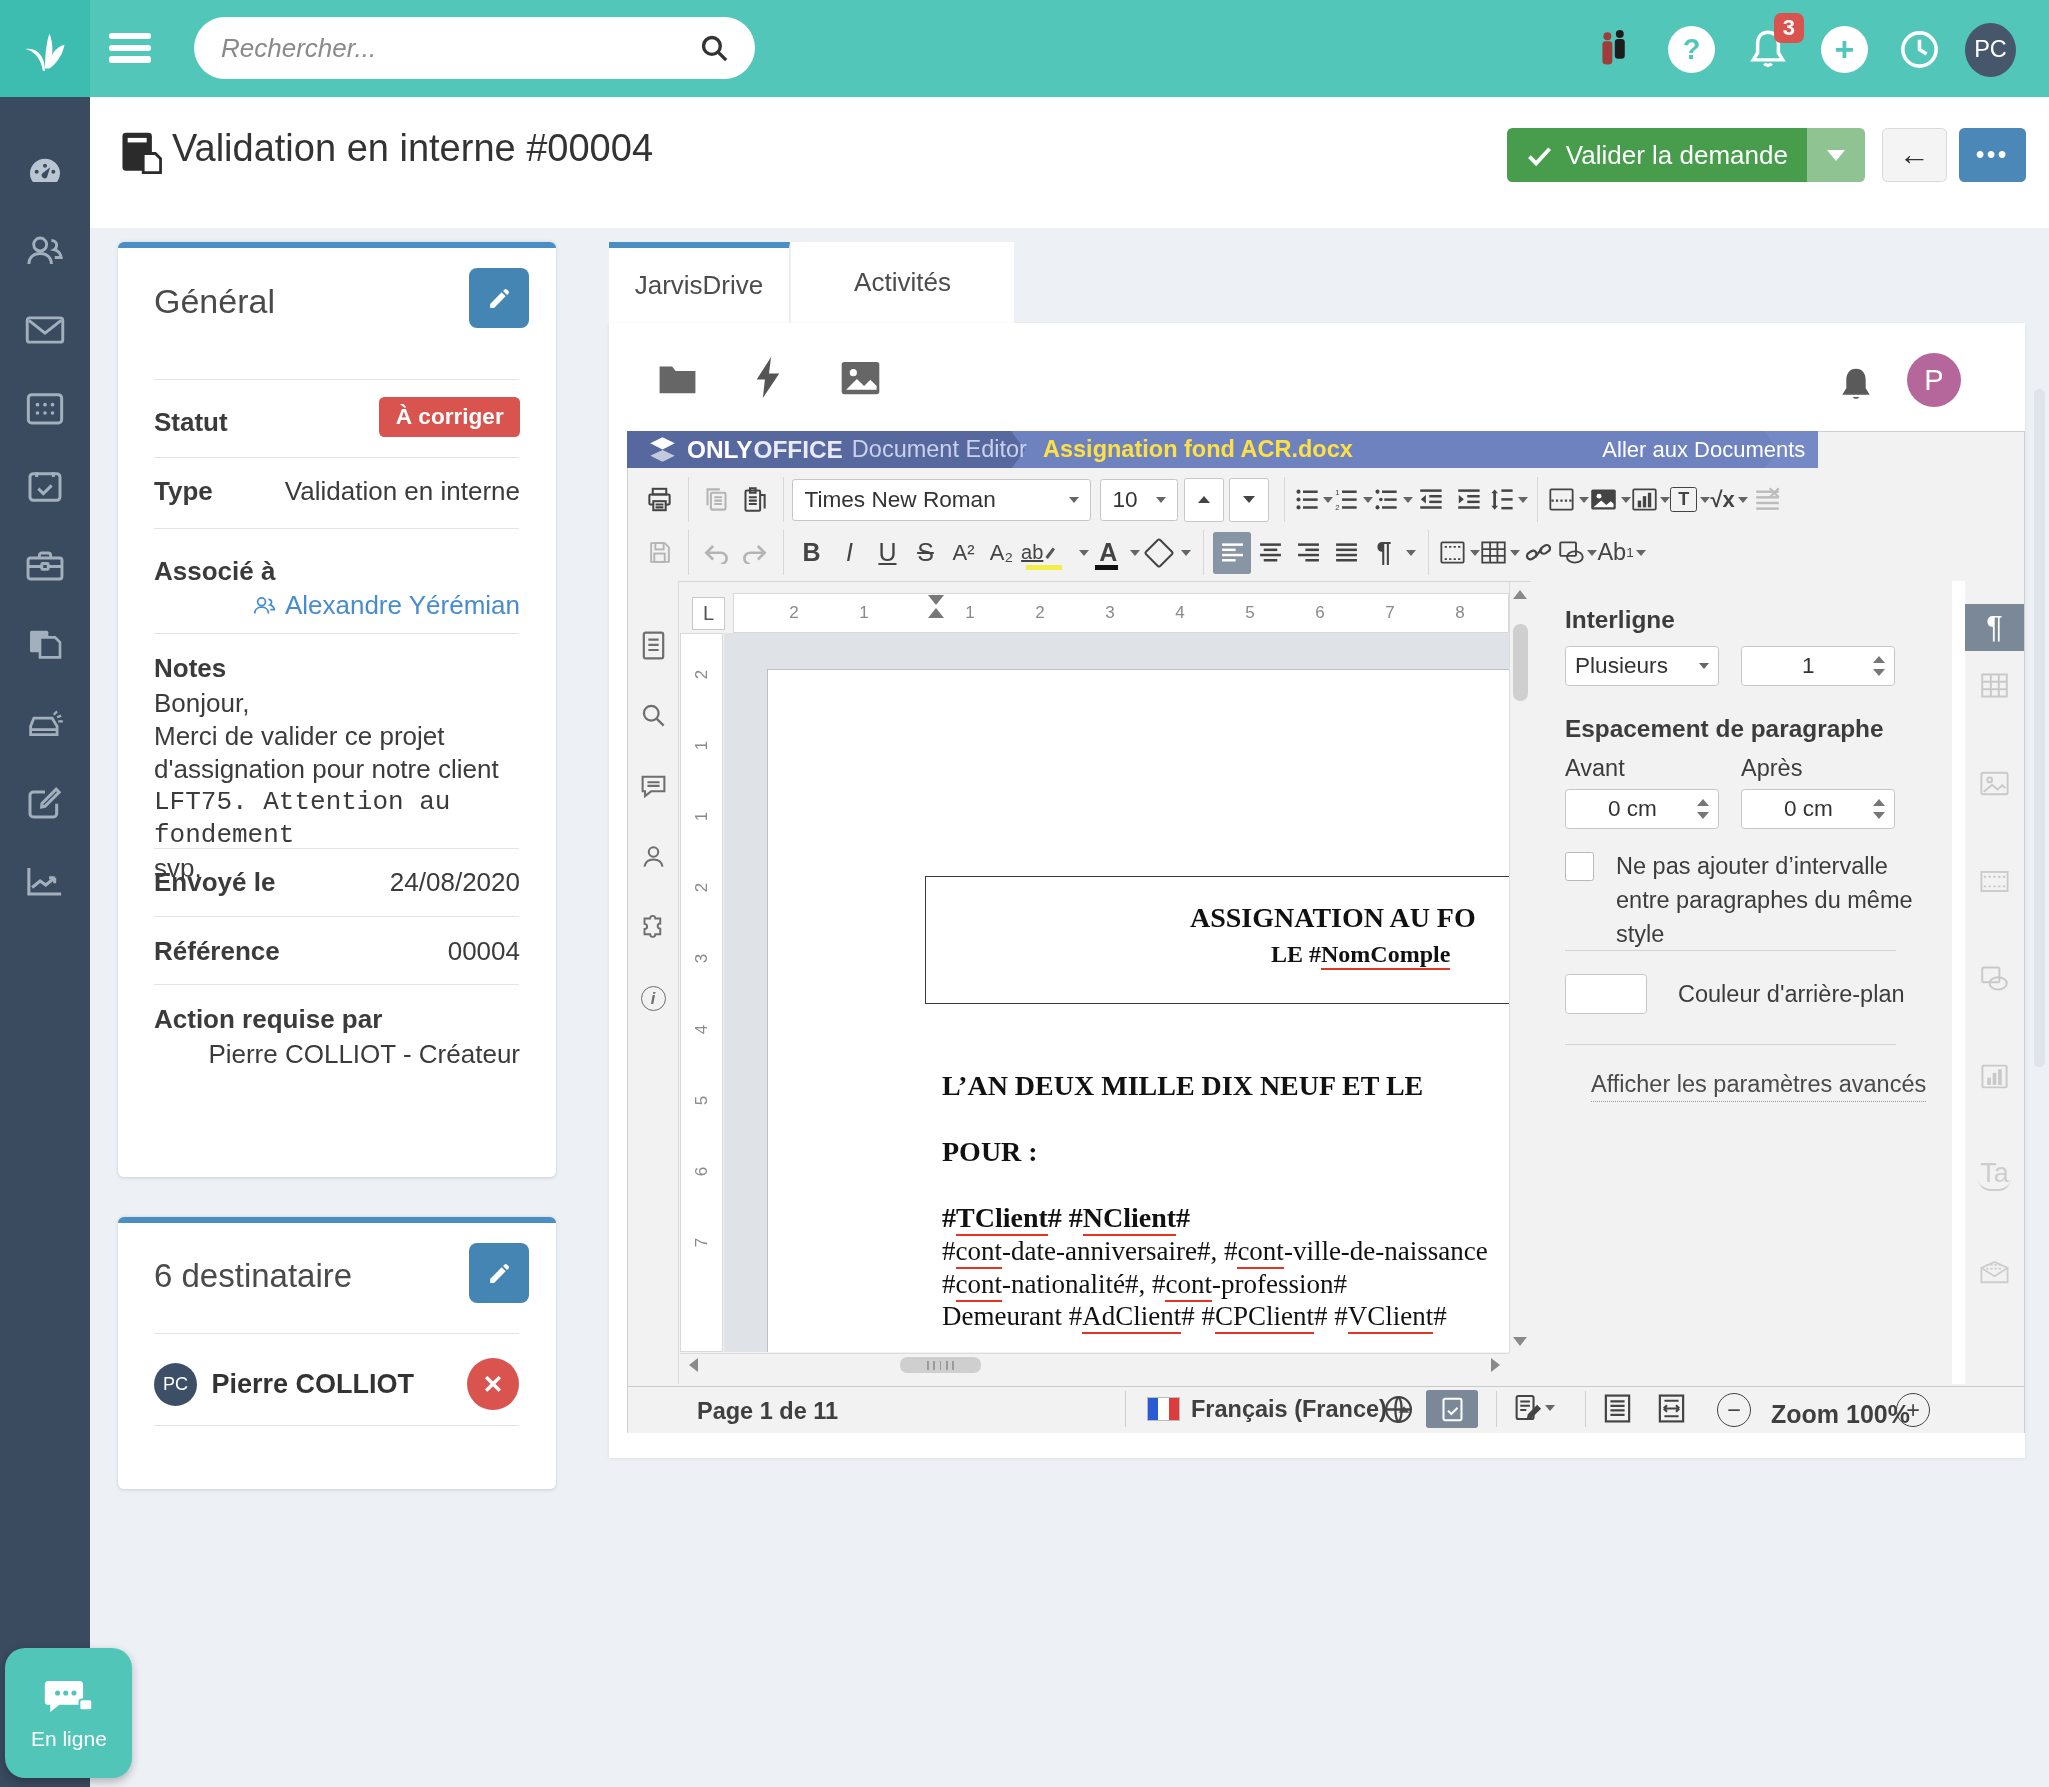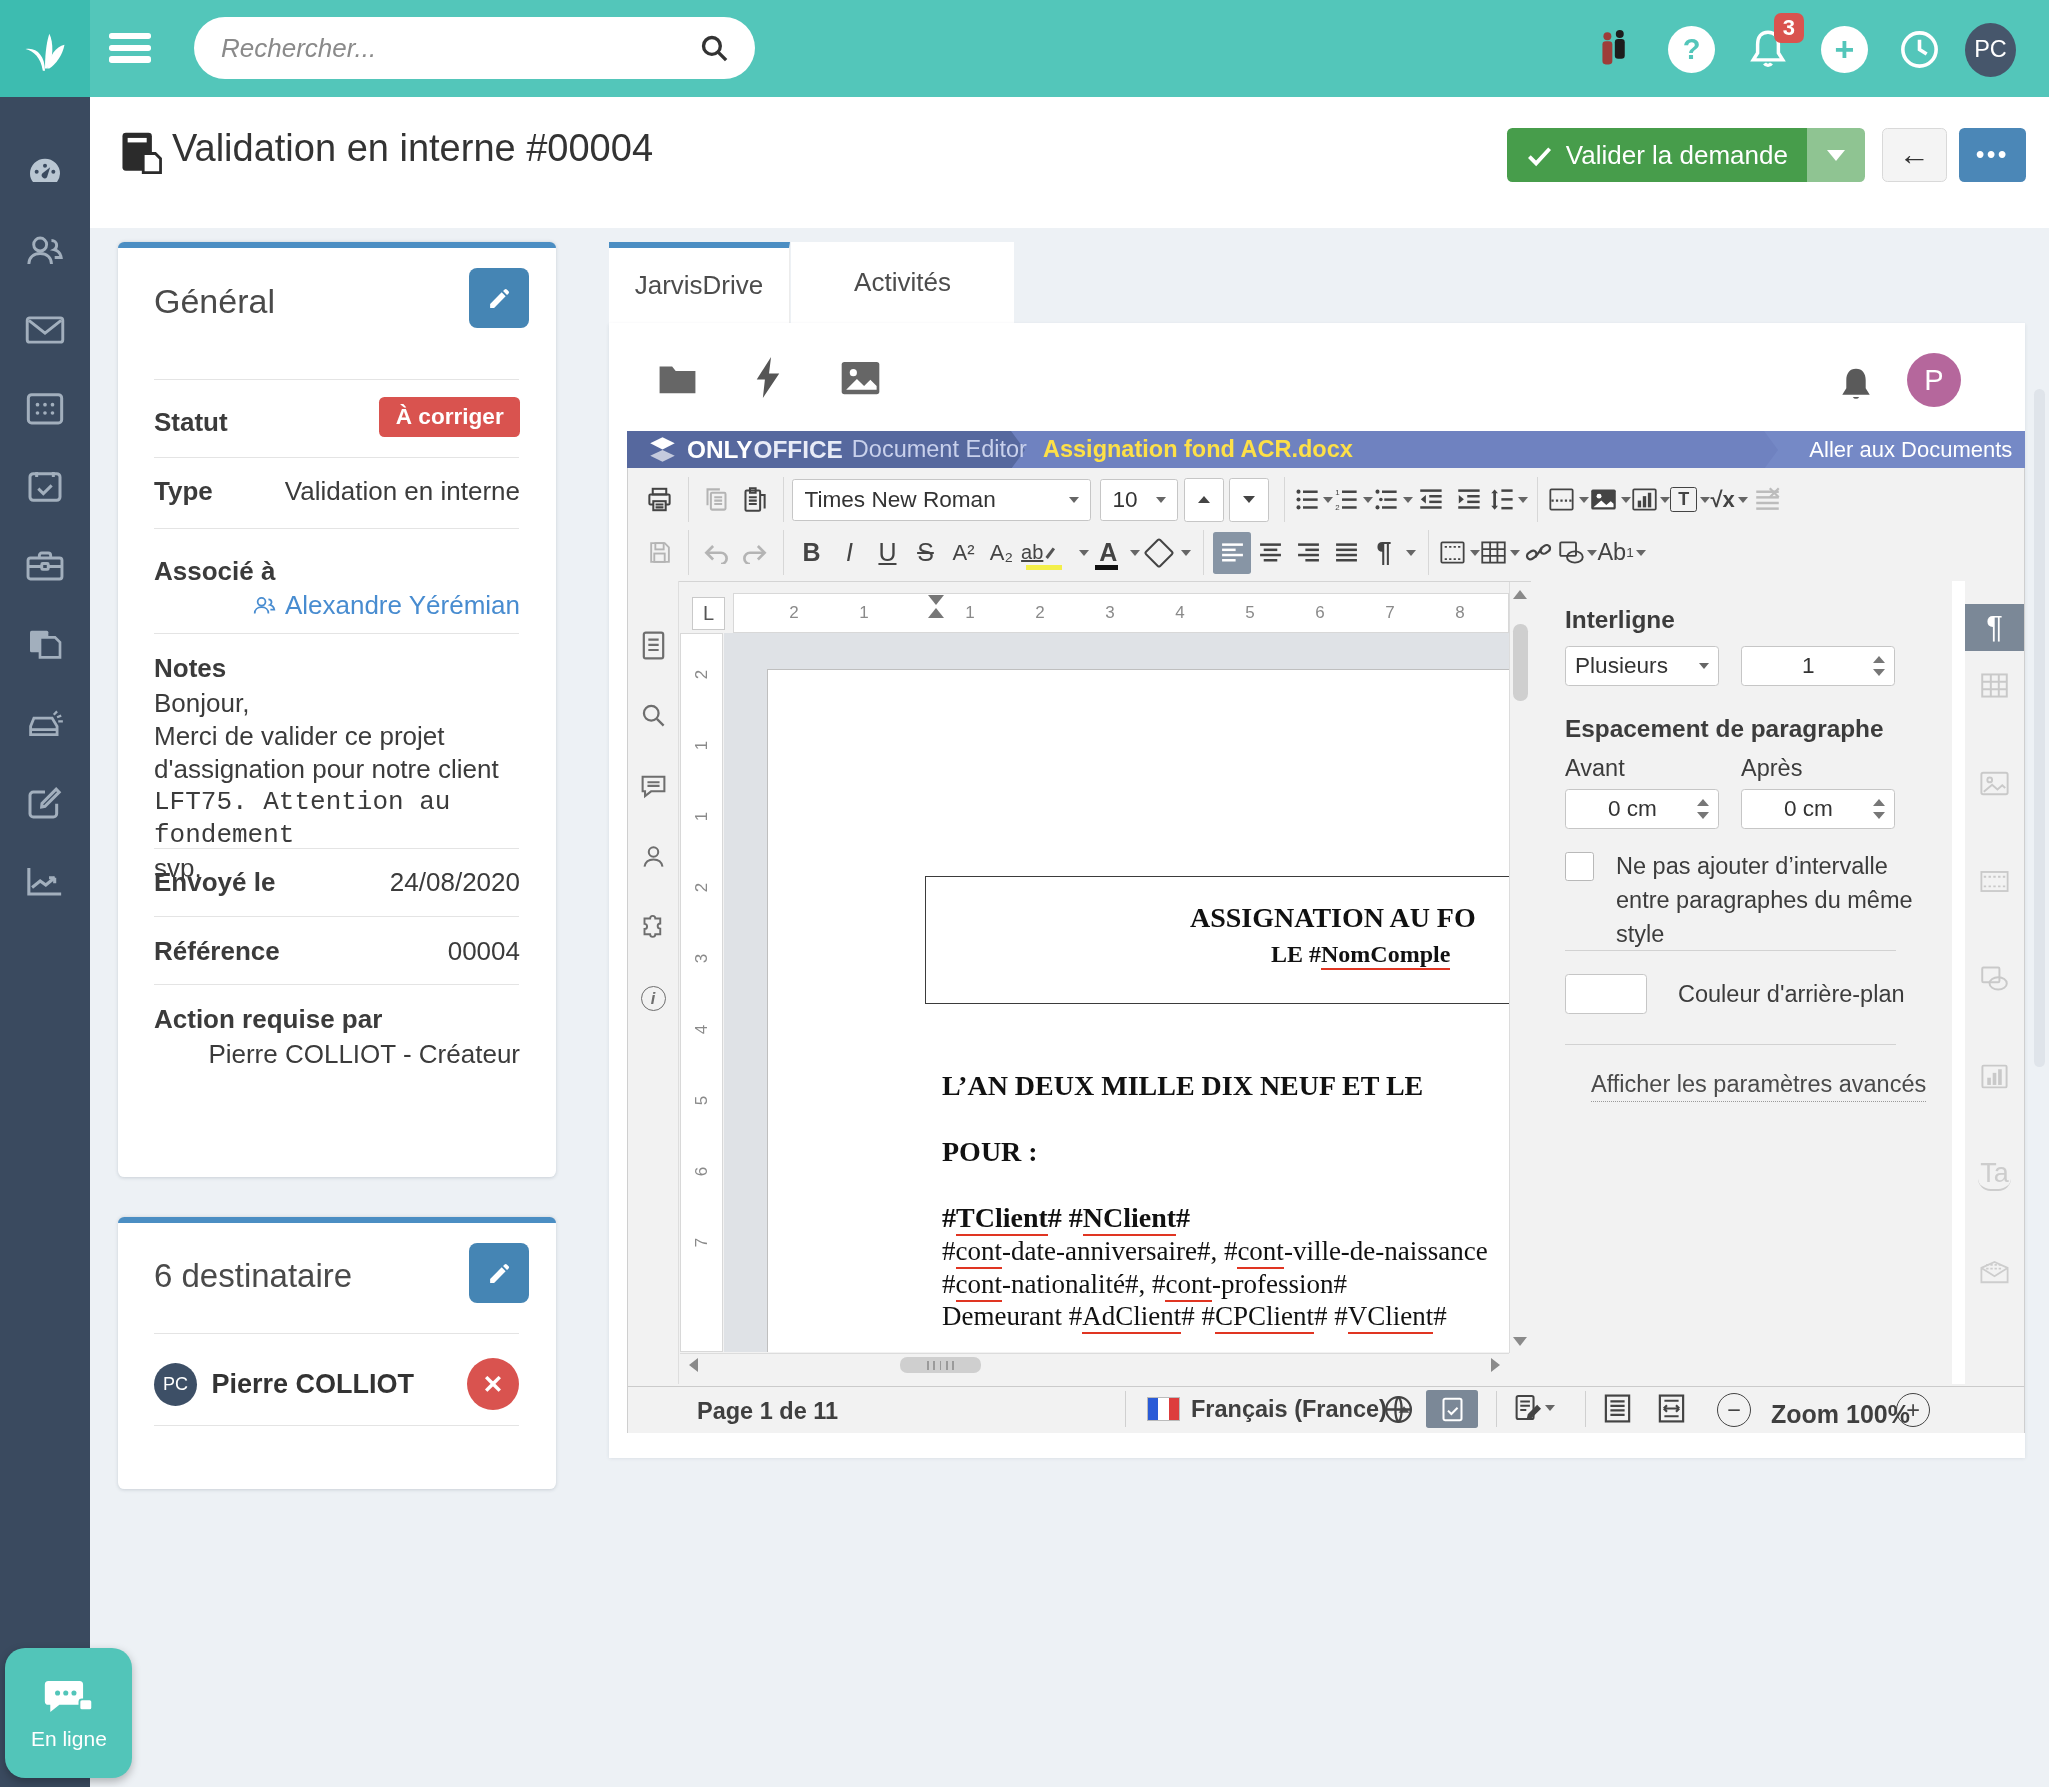--- a/index.html
+++ b/index.html
@@ -43,21 +43,21 @@
   .badge-red{background:#d9534f;color:#fff;font-weight:bold;font-size:22.6px;border-radius:5.4px;padding:7.2px 16.3px;}
   .linkblue{color:#488cd0;font-size:26px;}
   .xcirc{width:52px;height:52px;border-radius:50%;background:#d9534f;display:flex;align-items:center;justify-content:center;cursor:pointer;}
   .pc-av{width:43px;height:43px;border-radius:50%;background:#3d4f66;color:#fff;font-size:18px;display:flex;align-items:center;justify-content:center;}
   
   .tab{position:absolute;top:242px;height:81px;background:#fff;display:flex;align-items:center;justify-content:center;font-size:26px;color:#4c4c4c;cursor:pointer;box-sizing:border-box;}
   .tab.active{border-top:6.3px solid #4b8ec3;}
   .panel{left:609px;top:323px;width:1416px;height:1135px;background:#fff;box-shadow:0 0.9px 3.6px rgba(40,60,80,.10);}
   
   .oo{left:627px;top:431px;width:1398px;height:1002px;border:0.9px solid #cfcfcf;box-sizing:border-box;background:#f2f2f2;}
-  .oo-head{left:627px;top:431px;width:1398px;height:37px;background:#56689e;display:flex;align-items:center;overflow:hidden;text-decoration:underline;}
+  .oo-head{left:627px;top:431px;width:1191px;height:37px;background:#56689e;display:flex;align-items:center;overflow:hidden;text-decoration:underline;}
   .oo-head .fileseg{position:absolute;left:384px;top:0;width:753px;height:37px;background:#6f82c0;}
   .oo-head .rightseg{position:absolute;left:1137px;top:0;width:261px;height:37px;background:#7589c6;}
   .chev{position:absolute;top:0;width:0;height:0;border-top:19px solid transparent;border-bottom:19px solid transparent;border-left:14.5px solid #56689e;}
   .oo-brand{position:absolute;left:20px;top:0;height:37px;display:flex;align-items:center;gap:9px;color:#fff;}
   .oo-file{position:absolute;left:416px;top:0;height:37px;display:flex;align-items:center;color:#fde047;font-size:23.5px;font-weight:bold;}
   .oo-goto{position:absolute;right:12.7px;top:0;height:37px;display:flex;align-items:center;color:#fff;font-size:22px;cursor:pointer;}
   .oo-tb{left:628px;top:469px;width:1396px;height:112px;background:#f2f2f2;border-bottom:0.9px solid #d4d4d4;}
   .tbrow{position:absolute;left:12.7px;height:51px;display:flex;align-items:center;}
   .ti{min-width:38px;height:42px;display:flex;align-items:center;justify-content:center;border-radius:2.7px;cursor:pointer;color:#444;}
   .ti.dis{opacity:.35;}

